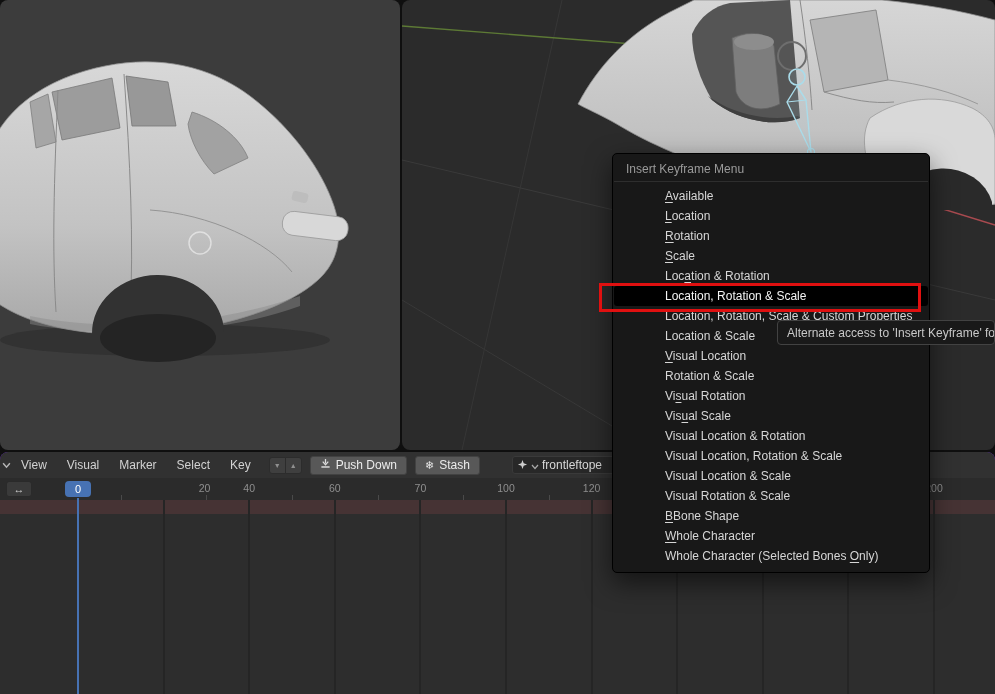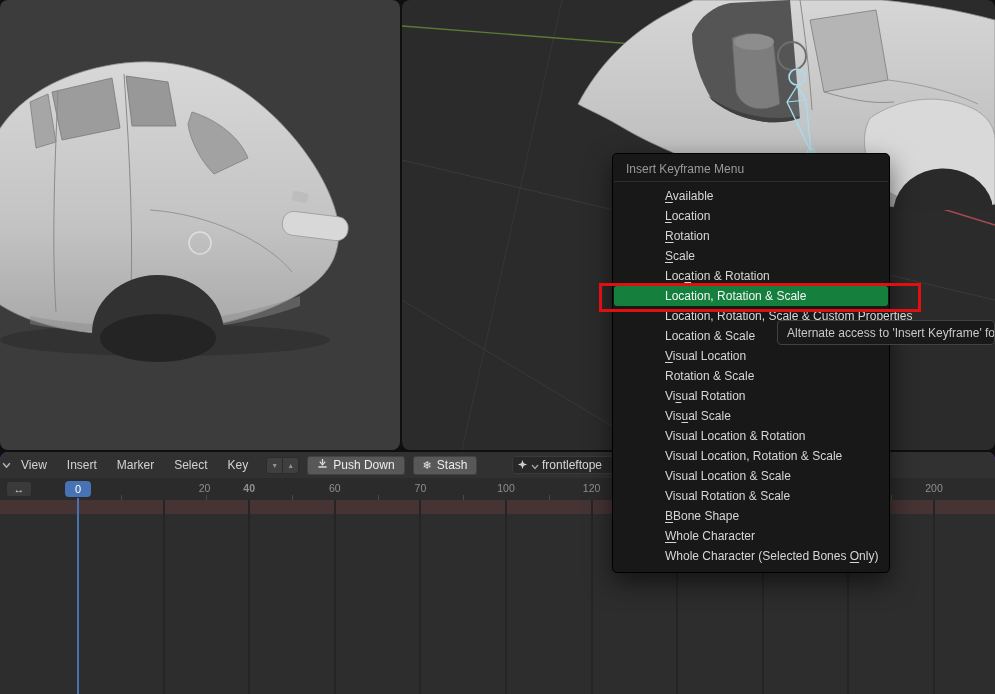--- a/index.html
+++ b/index.html
@@ -30,26 +30,26 @@
   .flabel{position:absolute;top:4px;transform:translateX(-50%);font-size:10.5px;color:#8f8f8f;}
   .tick{position:absolute;bottom:0;width:1px;height:5px;background:#4a4a4a;}
   .resize-box{position:absolute;left:6px;top:3px;width:26px;height:16px;background:#3a3a3a;border:1px solid #2a2a2a;border-radius:3px;color:#cfcfcf;font-size:11px;display:flex;align-items:center;justify-content:center;box-sizing:border-box;}
   .badge{position:absolute;top:3px;height:16px;min-width:26px;transform:translateX(-50%);background:#4772b3;border-radius:4px;color:#fff;font-size:11px;display:flex;align-items:center;justify-content:center;padding:0 4px;box-sizing:border-box;}
   .band{position:absolute;left:0;top:48px;width:100%;height:14px;background:#463334;}
   .channels{position:absolute;left:0;top:62px;width:100%;height:180px;background:#2d2d2d;}
   .gl20{position:absolute;top:48px;width:2px;height:194px;background:#252525;transform:translateX(-1px);}
   .playhead{position:absolute;top:46px;width:2px;height:196px;background:#4772b3;transform:translateX(-1px);z-index:2;}
 
   
-  .kmenu{position:absolute;left:612px;top:153px;width:278px;background:#181818;border:1px solid #000;border-radius:5px;box-shadow:0 10px 26px rgba(0,0,0,.55);z-index:10;padding-bottom:6px;box-sizing:border-box;}
+  .kmenu{position:absolute;left:612px;top:153px;width:318px;background:#181818;border:1px solid #000;border-radius:5px;box-shadow:0 10px 26px rgba(0,0,0,.55);z-index:10;padding-bottom:6px;box-sizing:border-box;}
   .kmenu-title{padding:8px 0 4px 13px;font-size:12px;line-height:15px;color:#9a9a9a;}
   .kmenu-sep{height:1px;background:#2e2e2e;margin:0 1px 4px 1px;}
   .kmi{height:20px;line-height:20px;font-size:12px;color:#d6d6d6;padding-left:51px;margin:0 1px;border-radius:3px;white-space:nowrap;cursor:default;}
   .kmi u{text-underline-offset:2px;}
-  .kmi.hl{background:#15803d;color:#f4f4f4;}
+  .kmi.hl{background:#000000;color:#f4f4f4;}
 
   .redbox{position:absolute;left:599px;top:283px;width:322px;height:29px;border:3px solid #e01010;box-sizing:border-box;z-index:11;}
   .ktip{position:absolute;left:777px;top:320px;width:218px;height:25px;background:#191919;border:1px solid #424242;border-radius:4px;z-index:12;display:flex;align-items:center;padding:0 9px;box-sizing:border-box;overflow:hidden;}
   .ktip span{font-size:12px;color:#c8c8c8;white-space:nowrap;}
 </style>
 </head>
 <body>
 
 <div class="stage">
 
@@ -119,21 +119,21 @@
 
   <div class="dope">
     <div class="dhead">
       <span class="ed-chevron">
         <svg width="9" height="7" viewBox="0 0 8 6">
             <path d="M1 1 L4 4.5 L7 1" stroke="#b5b5b5" fill="none" stroke-width="1.3"></path>
           </svg>
       </span>
       <div style="display:flex" id="menubar">
           <span class="hmenu">View</span>
-          <span class="hmenu">Insert</span>
+          <span class="hmenu">Visual</span>
           <span class="hmenu">Marker</span>
           <span class="hmenu">Select</span>
           <span class="hmenu">Key</span>
         </div>
       <div class="mini-group">
         <div class="mini-btn">▼</div>
         <div class="mini-btn">▲</div>
       </div>
       <div class="hbtn">
         <span>
@@ -161,21 +161,21 @@
             </svg>
         </span>
         <span class="action-name">frontleftope</span>
       </div>
     </div>
 
     <div class="ruler" id="ruler">
       <div class="resize-box">↔</div>
       <div class="badge" id="badge" style="left: 78px;">0</div>
     <span class="flabel" style="left: 163.6px; margin-left: 41px;">20</span>
-        <span class="flabel" style="left: 249.2px; font-weight: bold;">40</span>
+        <span class="flabel" style="left: 249.2px;">40</span>
         <span class="flabel" style="left: 334.8px;">60</span>
         <span class="flabel" style="left: 420.4px;">70</span>
         <span class="flabel" style="left: 506px;">100</span>
         <span class="flabel" style="left: 591.6px;">120</span>
         <span class="flabel" style="left: 677.2px;">140</span>
         <span class="flabel" style="left: 762.8px;">160</span>
         <span class="flabel" style="left: 848.4px;">180</span>
         <span class="flabel" style="left: 934px;">200</span>
         <div class="tick" style="left: 120.8px;"></div>
         <div class="tick" style="left: 206.4px;"></div>

